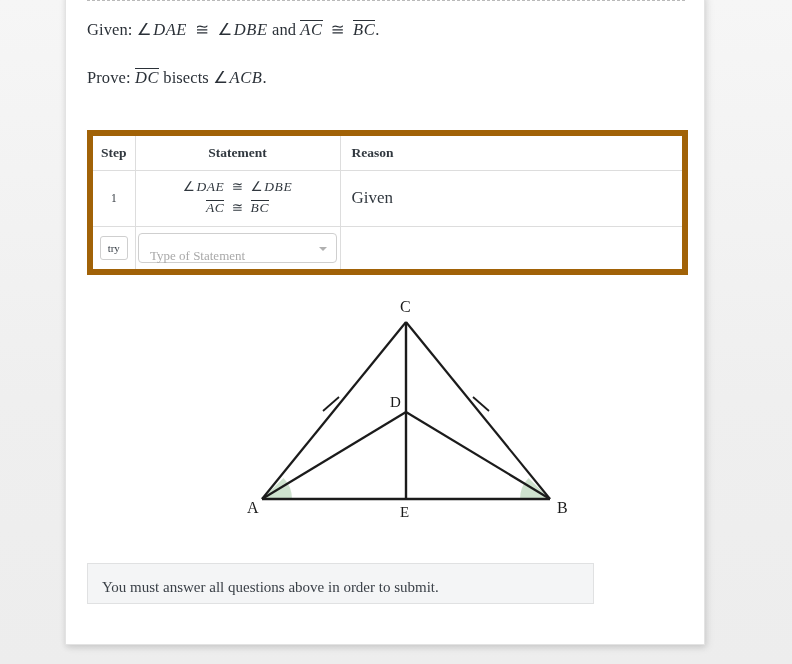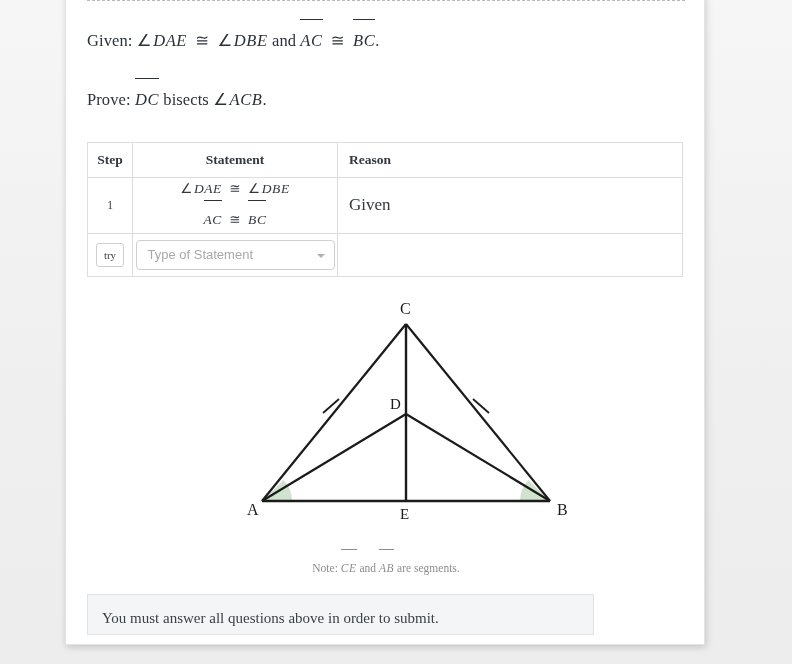--- a/index.html
+++ b/index.html
@@ -58,32 +58,32 @@
     font-style: italic;
     letter-spacing: .6px;
   }
   .ang::before {
     content: "\2220";
     font-style: normal;
     margin-right: 1px;
   }
   .seg {
     border-top: 1px solid #2b3138;
-    padding-top: 12px;
+    padding-top: 0px;
     display: inline-block;
     line-height: 1.05;
   }
   .cong { font-style: normal; margin: 0 4px; }
 
   
   .proof-table {
-    margin-top: 30px;
+    margin-top: 40px;
     width: 595px;
     border-collapse: collapse;
-    border: 1px solid #a16207;
+    border: 6px solid #a16207;
     table-layout: fixed;
   }
   .proof-table th, .proof-table td {
     border: 1px solid #dddddd;
     padding: 0;
     vertical-align: middle;
   }
   .proof-table th {
     font-family: "Liberation Serif", serif;
     font-weight: bold;
@@ -141,25 +141,25 @@
     border: 1px solid #cfcfcf;
     border-radius: 4px;
     background: #ffffff;
     position: relative;
     cursor: pointer;
     box-sizing: border-box;
   }
   .select-label {
     position: absolute;
     left: 11px;
-    top: 0;
+    top: 8px;
     line-height: 28px;
     font-size: 13px;
     color: #a9a9a9;
-    font-family: Liberation Sans, sans-serif;
+    font-family: Liberation Serif, serif;
   }
   .caret {
     position: absolute;
     right: 9px;
     top: 13px;
     width: 0; height: 0;
     border-left: 4px solid transparent;
     border-right: 4px solid transparent;
     border-top: 4px solid #b0b0b0;
   }
@@ -297,27 +297,20 @@
 
         <line x1="386" y1="108" x2="402" y2="122" stroke="#1b1b1b" stroke-width="1.8"></line>
 
         <text x="313" y="23" font-family="Liberation Serif, serif" font-size="16" fill="#1b1b1b">C</text>
         <text x="303" y="118" font-family="Liberation Serif, serif" font-size="15" fill="#1b1b1b">D</text>
         <text x="160" y="224" font-family="Liberation Serif, serif" font-size="16" fill="#1b1b1b">A</text>
         <text x="313" y="228" font-family="Liberation Serif, serif" font-size="15" fill="#1b1b1b">E</text>
         <text x="470" y="224" font-family="Liberation Serif, serif" font-size="16" fill="#1b1b1b">B</text>
       </svg>
 
-      <div class="note">
-        <span>Note:</span>
-        <span class="mvar seg">CE</span>
-        <span>and</span>
-        <span class="mvar seg">AB</span>
-        <span>are segments.</span>
-      </div>
     </div>
 
     <div class="alert">
       <div class="alert-text">You must answer all questions above in order to submit.</div>
     </div>
 
   </div>
 </div>
 
 </body></html>

